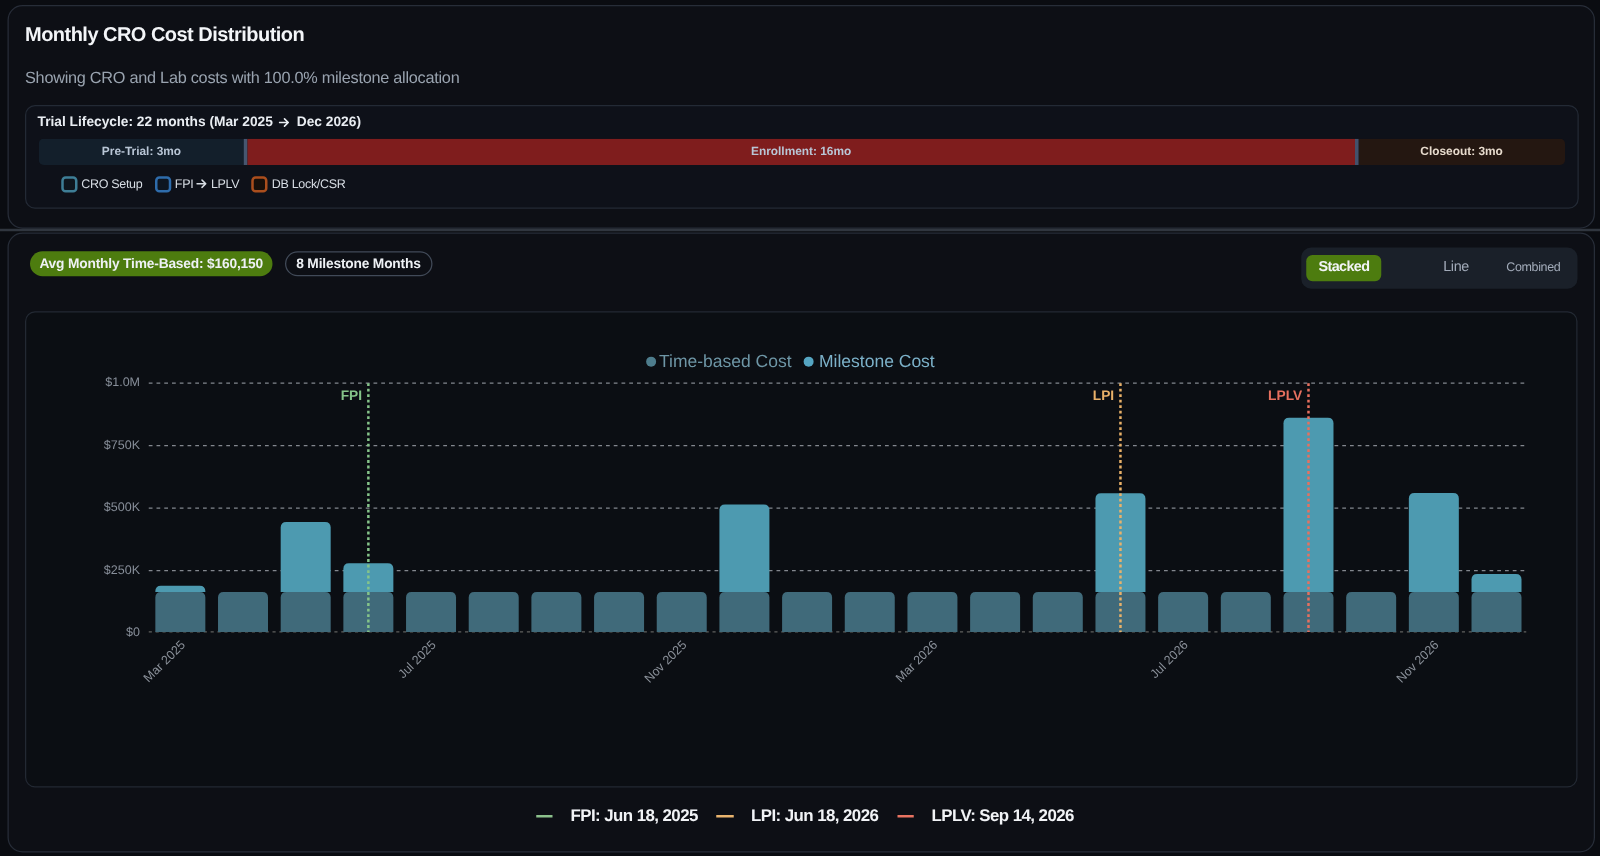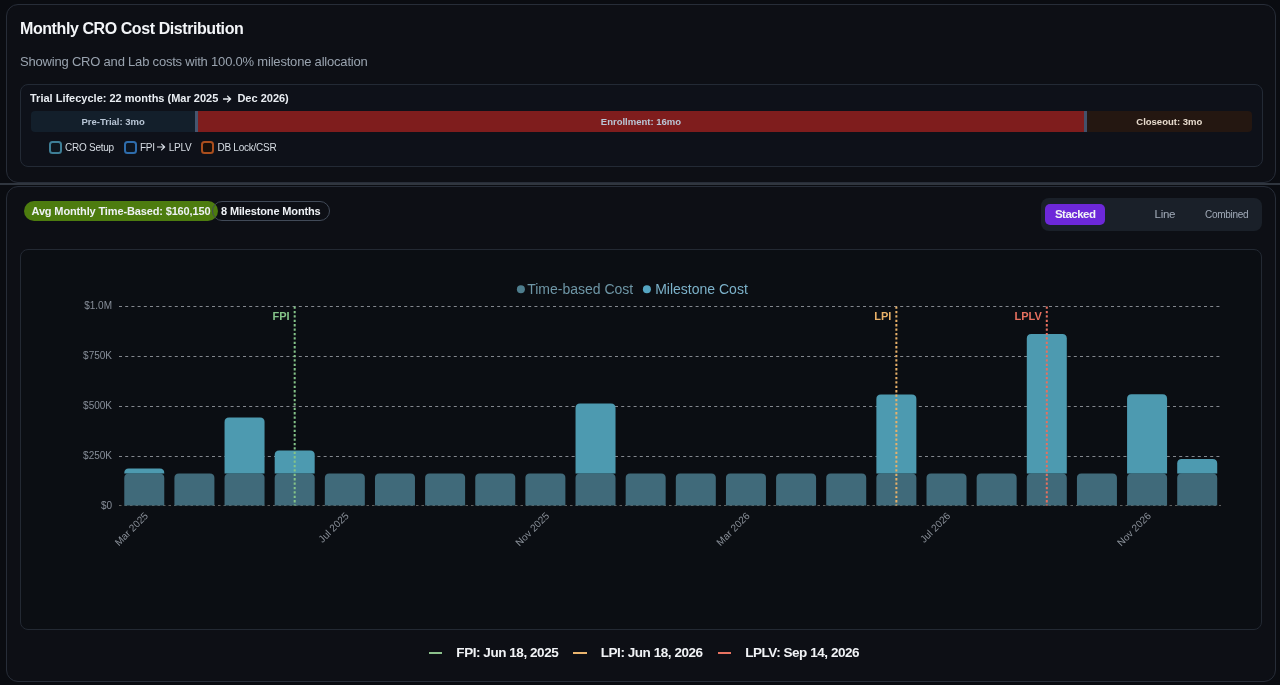--- a/index.html
+++ b/index.html
@@ -38,24 +38,24 @@
         </svg> LPLV</span>
     </span>
   <span style="display:flex; align-items:center; gap:3px;"><span style="width:13px;height:13px;border:2.5px solid #aa4e1d;border-radius:3.5px;background:#170f0a;"></span>DB Lock/CSR</span>
 </div>
 
 <div class="abs" style="left:0; top:183px; width:1280px; height:1.5px; background:#30363f;"></div>
 
 <div class="card" style="top:186px; height:496px;"></div>
 
 <div class="abs" style="left:23.5px; top:200.5px; height:20px; display:flex; align-items:center; padding:0 8px; background:#4d7c0f; border-radius:10px; font-size:11px; font-weight:bold; color:#eef1f5; letter-spacing:-0.14px;">Avg Monthly Time-Based: $160,150</div>
-<div class="abs" style="left:212px; top:200.5px; height:20px; display:flex; align-items:center; padding:0 8px; border:1px solid #414a58; border-radius:10px; font-size:11px; font-weight:bold; color:#eef1f5; letter-spacing:-0.14px;">8 Milestone Months</div>
+<div class="abs" style="left:228px; top:200.5px; height:20px; display:flex; align-items:center; padding:0 8px; border:1px solid #414a58; border-radius:10px; font-size:11px; font-weight:bold; color:#eef1f5; letter-spacing:-0.14px;">8 Milestone Months</div>
 
 <div class="abs" style="top:197.5px; left:1041px; width:221px; height:33.5px; background:#1a2029; border-radius:8px; display:flex; align-items:center; padding:4px;">
-  <div style="width:71.3px; height:21.5px; background:#6d28d9; border-radius:5px; display:flex; align-items:center; justify-content:center; font-size:11.5px; font-weight:bold; color:#f2f4f7; letter-spacing:-0.5px;">Stacked</div>
+  <div style="width:71.3px; height:21.5px; background:#4d7c0f; border-radius:5px; display:flex; align-items:center; justify-content:center; font-size:11.5px; font-weight:bold; color:#f2f4f7; letter-spacing:-0.5px;">Stacked</div>
   <div style="width:72px; height:21.5px; display:flex; align-items:center; justify-content:center; font-size:11.5px; color:#a2abb9; letter-spacing:-0.3px;margin-left:29px;">Line</div>
   <div style="width:74px; height:21.5px; display:flex; align-items:center; justify-content:center; font-size:10px; color:#a2abb9; letter-spacing:-0.3px;">Combined</div>
 </div>
 
 <div class="abs" style="left:20px; top:249px; width:1242px; height:381px; background:#0b0e13; border:1px solid #232933; border-radius:8px;"></div>
 <svg class="abs" style="left:20px; top:249px;" width="1242" height="381" viewBox="0 0 1242 381">
 <line x1="99" y1="57.5" x2="1201" y2="57.5" stroke="#cdd2da" stroke-opacity="0.62" stroke-width="1.1" stroke-dasharray="3 3.2"></line>
 <line x1="99" y1="107.5" x2="1201" y2="107.5" stroke="#cdd2da" stroke-opacity="0.62" stroke-width="1.1" stroke-dasharray="3 3.2"></line>
 <line x1="99" y1="157.5" x2="1201" y2="157.5" stroke="#cdd2da" stroke-opacity="0.62" stroke-width="1.1" stroke-dasharray="3 3.2"></line>
 <line x1="99" y1="207.5" x2="1201" y2="207.5" stroke="#cdd2da" stroke-opacity="0.62" stroke-width="1.1" stroke-dasharray="3 3.2"></line>

